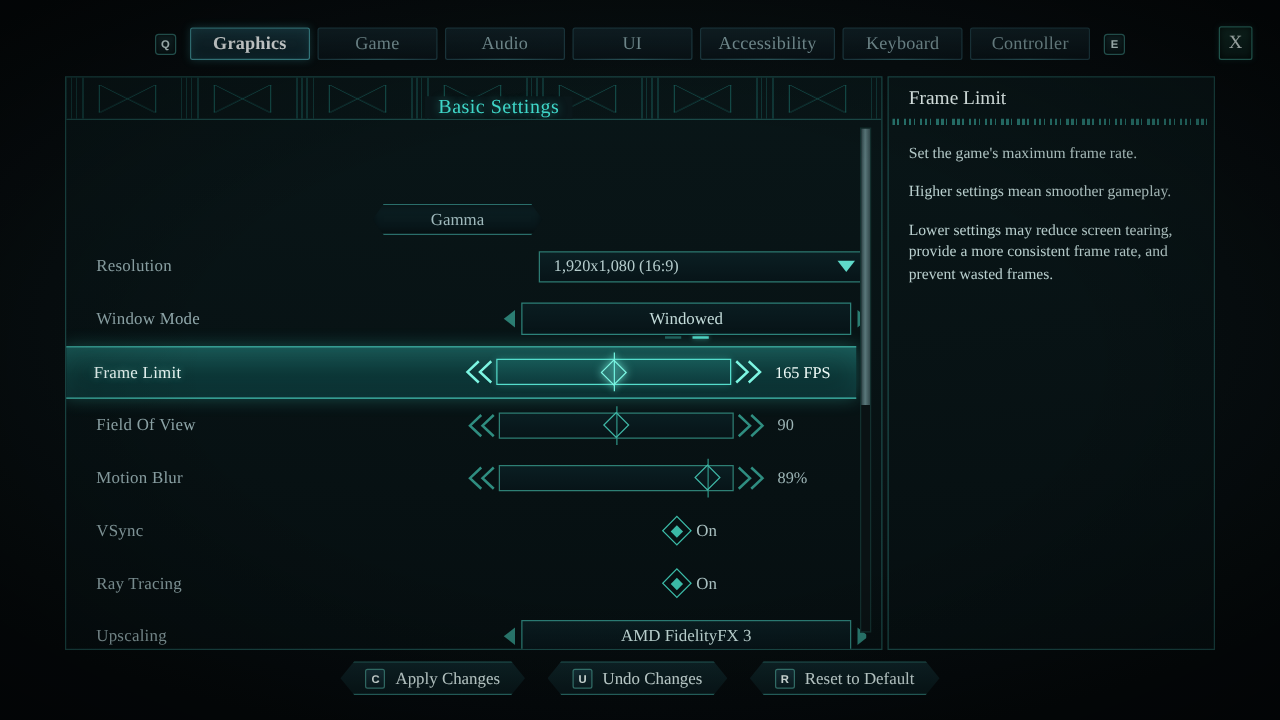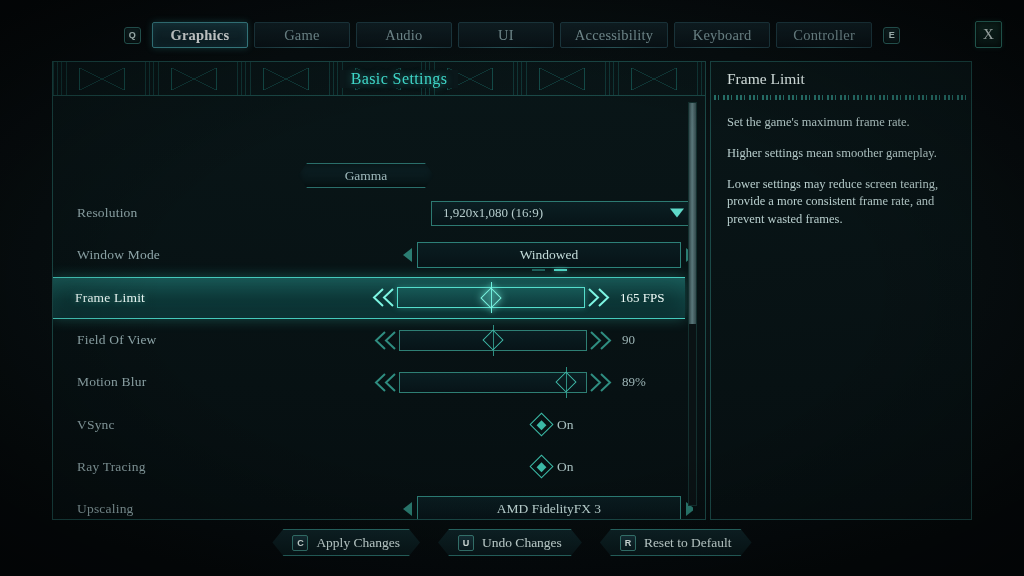--- a/index.html
+++ b/index.html
@@ -97,21 +97,21 @@
   .tri-unit::before {
     content:''; position:absolute; left:26px; top:6px; width:44px; height:22px;
     border-left: 1px solid rgba(25,100,96,.7);
     border-right: 1px solid rgba(25,100,96,.7);
     transform: skewX(0);
     background:
       linear-gradient(to bottom right, transparent calc(50% - .6px), rgba(25,100,96,.7) 50%, transparent calc(50% + .6px)),
       linear-gradient(to bottom left,  transparent calc(50% - .6px), rgba(25,100,96,.7) 50%, transparent calc(50% + .6px));
   }
   .panel-title {
-    position: absolute; inset: 0; display: flex; align-items: center; justify-content: center;
+    position: absolute; inset: 0; display: flex; align-items: flex-end; justify-content: center;
     font-size: 16px; color: #3fd6c8; letter-spacing: .4px; z-index: 3;
     text-shadow: 0 0 7px rgba(55,200,185,.55);
     margin-left: 40px;
   }
   .panel-title span {
     background: #0a171a; padding: 0 11px;
   }
 
   
   .gamma-wrap { position:absolute; top:101px; left:0; width:654px; display:flex; justify-content:center; }

